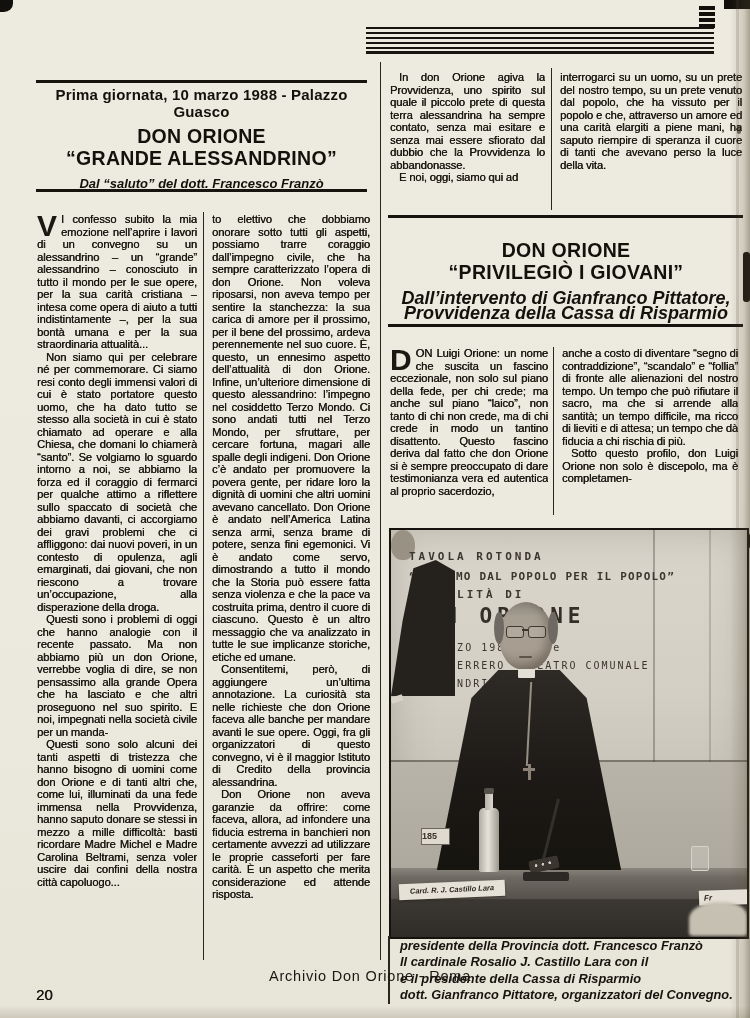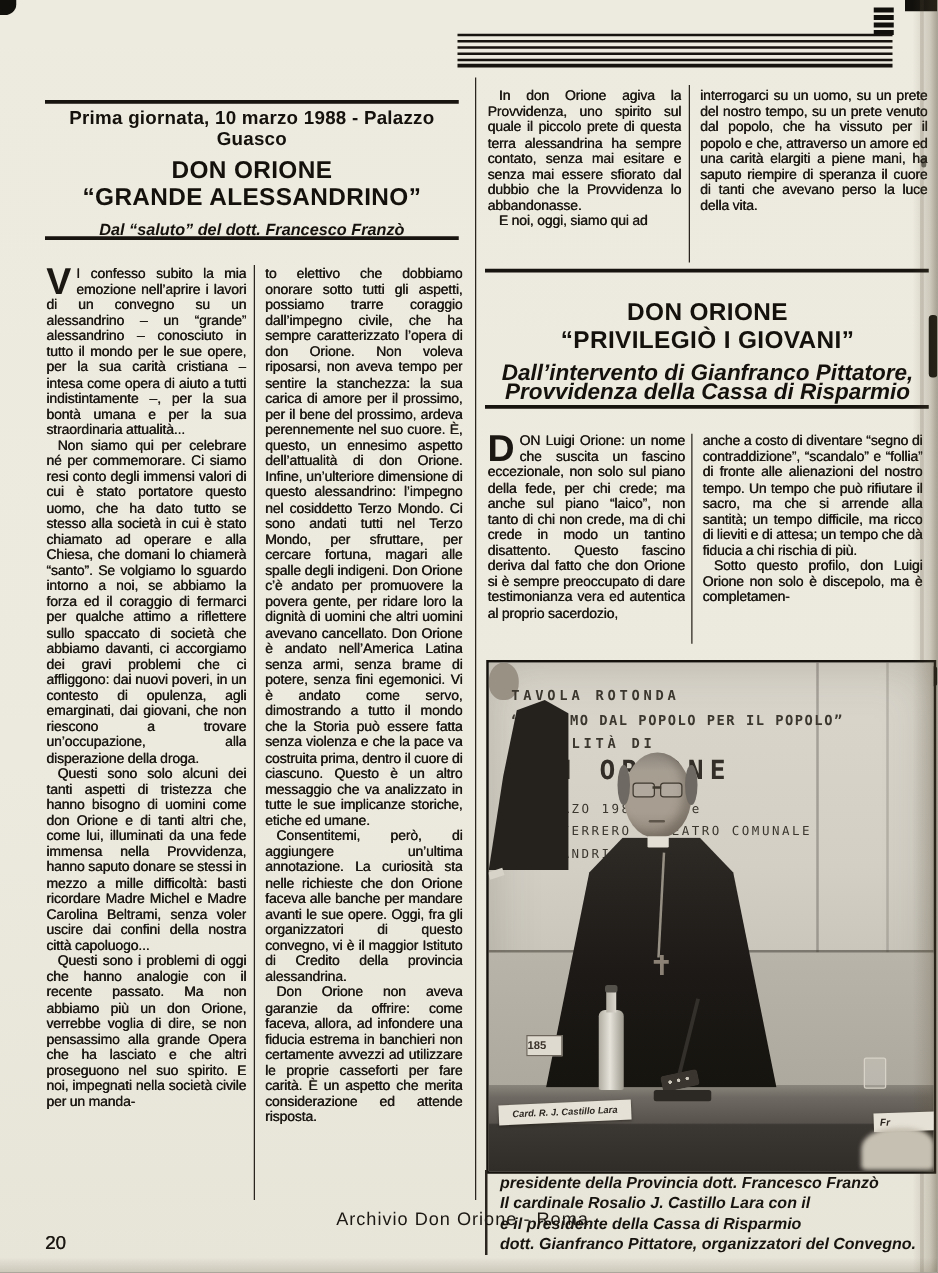--- a/index.html
+++ b/index.html
@@ -163,22 +163,22 @@
   <div class="hrule" style="left:36px;top:189px;width:331px;height:3px"></div>
 
   <div class="vrule" style="left:203px;top:212px;height:748px"></div>
   <div class="vrule" style="left:380px;top:62px;height:898px"></div>
   <div class="vrule" style="left:551px;top:68px;height:142px"></div>
   <div class="vrule" style="left:553px;top:347px;height:168px"></div>
 
   <div class="col c1">
     <p><span class="dropcap">V</span><span>I confesso subito la mia emozione nell’aprire i lavori di un convegno su un alessandrino – un “grande” alessandrino – conosciuto in tutto il mondo per le sue opere, per la sua carità cristiana – intesa come opera di aiuto a tutti indistintamente –, per la sua bontà umana e per la sua straordinaria attualità...</span></p>
     <p class="ind">Non siamo qui per celebrare né per commemorare. Ci siamo resi conto degli immensi valori di cui è stato portatore questo uomo, che ha dato tutto se stesso alla società in cui è stato chiamato ad operare e alla Chiesa, che domani lo chiamerà “santo”. Se volgiamo lo sguardo intorno a noi, se abbiamo la forza ed il coraggio di fermarci per qualche attimo a riflettere sullo spaccato di società che abbiamo davanti, ci accorgiamo dei gravi problemi che ci affliggono: dai nuovi poveri, in un contesto di opulenza, agli emarginati, dai giovani, che non riescono a trovare un’occupazione, alla disperazione della droga.</p>
+    <p class="ind">Questi sono i problemi di oggi che hanno analogie con il recente passato. Ma non abbiamo più un don Orione, verrebbe voglia di dire, se non pensassimo alla grande Opera che ha lasciato e che altri proseguono nel suo spirito. E noi, impegnati nella società civile per un manda-</p>
     <p class="ind">Questi sono solo alcuni dei tanti aspetti di tristezza che hanno bisogno di uomini come don Orione e di tanti altri che, come lui, illuminati da una fede immensa nella Provvidenza, hanno saputo donare se stessi in mezzo a mille difficoltà: basti ricordare Madre Michel e Madre Carolina Beltrami, senza voler uscire dai confini della nostra città capoluogo...</p>
-    <p class="ind">Questi sono i problemi di oggi che hanno analogie con il recente passato. Ma non abbiamo più un don Orione, verrebbe voglia di dire, se non pensassimo alla grande Opera che ha lasciato e che altri proseguono nel suo spirito. E noi, impegnati nella società civile per un manda-</p>
   </div>
   <div class="col c2">
     <p>to elettivo che dobbiamo onorare sotto tutti gli aspetti, possiamo trarre coraggio dall’impegno civile, che ha sempre caratterizzato l’opera di don Orione. Non voleva riposarsi, non aveva tempo per sentire la stanchezza: la sua carica di amore per il prossimo, per il bene del prossimo, ardeva perennemente nel suo cuore. È, questo, un ennesimo aspetto dell’attualità di don Orione. Infine, un’ulteriore dimensione di questo alessandrino: l’impegno nel cosiddetto Terzo Mondo. Ci sono andati tutti nel Terzo Mondo, per sfruttare, per cercare fortuna, magari alle spalle degli indigeni. Don Orione c’è andato per promuovere la povera gente, per ridare loro la dignità di uomini che altri uomini avevano cancellato. Don Orione è andato nell’America Latina senza armi, senza brame di potere, senza fini egemonici. Vi è andato come servo, dimostrando a tutto il mondo che la Storia può essere fatta senza violenza e che la pace va costruita prima, dentro il cuore di ciascuno. Questo è un altro messaggio che va analizzato in tutte le sue implicanze storiche, etiche ed umane.</p>
     <p class="ind">Consentitemi, però, di aggiungere un’ultima annotazione. La curiosità sta nelle richieste che don Orione faceva alle banche per mandare avanti le sue opere. Oggi, fra gli organizzatori di questo convegno, vi è il maggior Istituto di Credito della provincia alessandrina.</p>
     <p class="ind">Don Orione non aveva garanzie da offrire: come faceva, allora, ad infondere una fiducia estrema in banchieri non certamente avvezzi ad utilizzare le proprie casseforti per fare carità. È un aspetto che merita considerazione ed attende risposta.</p>
   </div>
   <div class="col c3">
     <p class="ind">In don Orione agiva la Provvidenza, uno spirito sul quale il piccolo prete di questa terra alessandrina ha sempre contato, senza mai esitare e senza mai essere sfiorato dal dubbio che la Provvidenza lo abbandonasse.</p>
     <p class="ind">E noi, oggi, siamo qui ad</p>
   </div>

